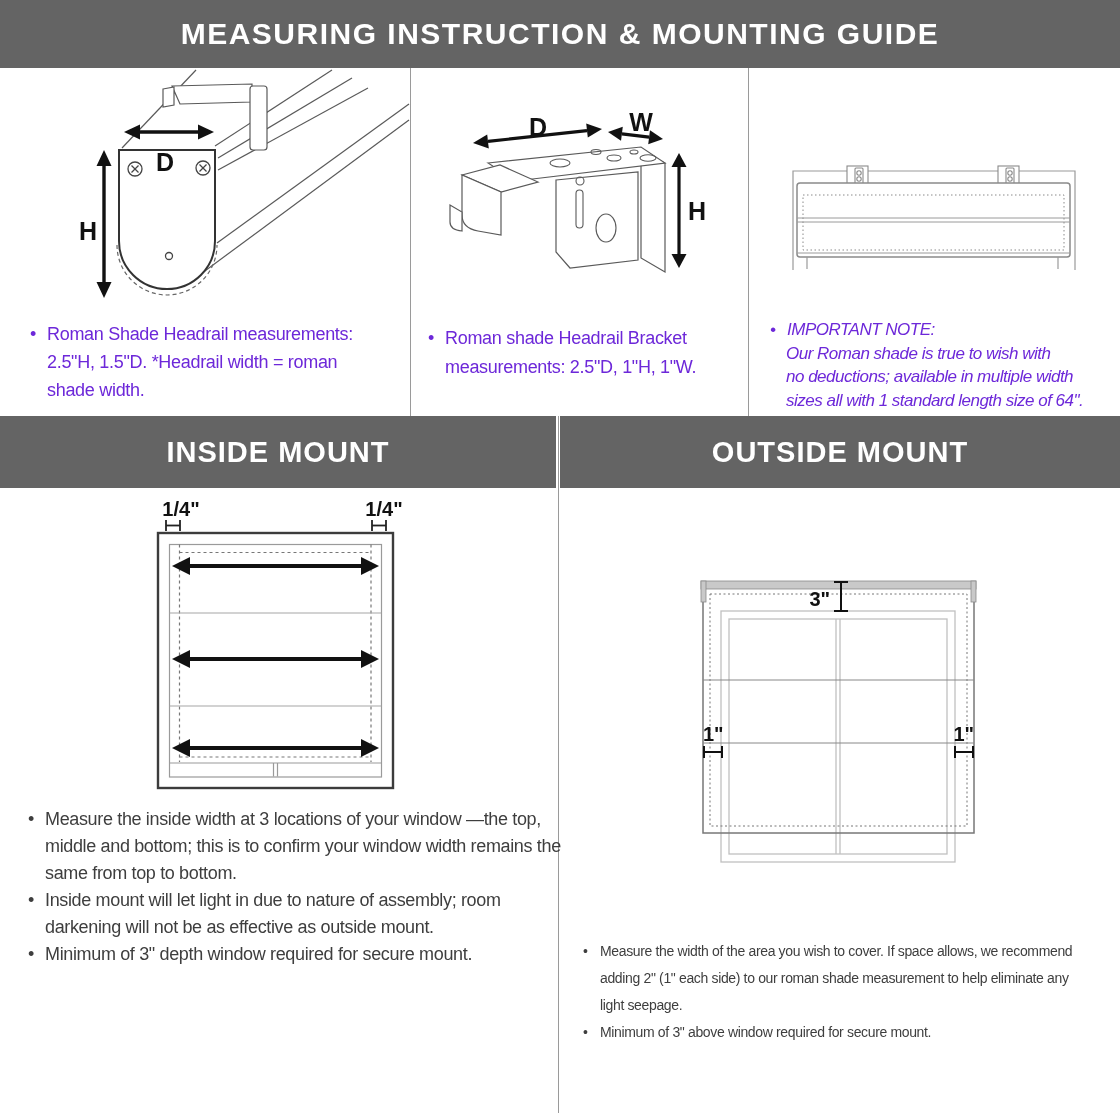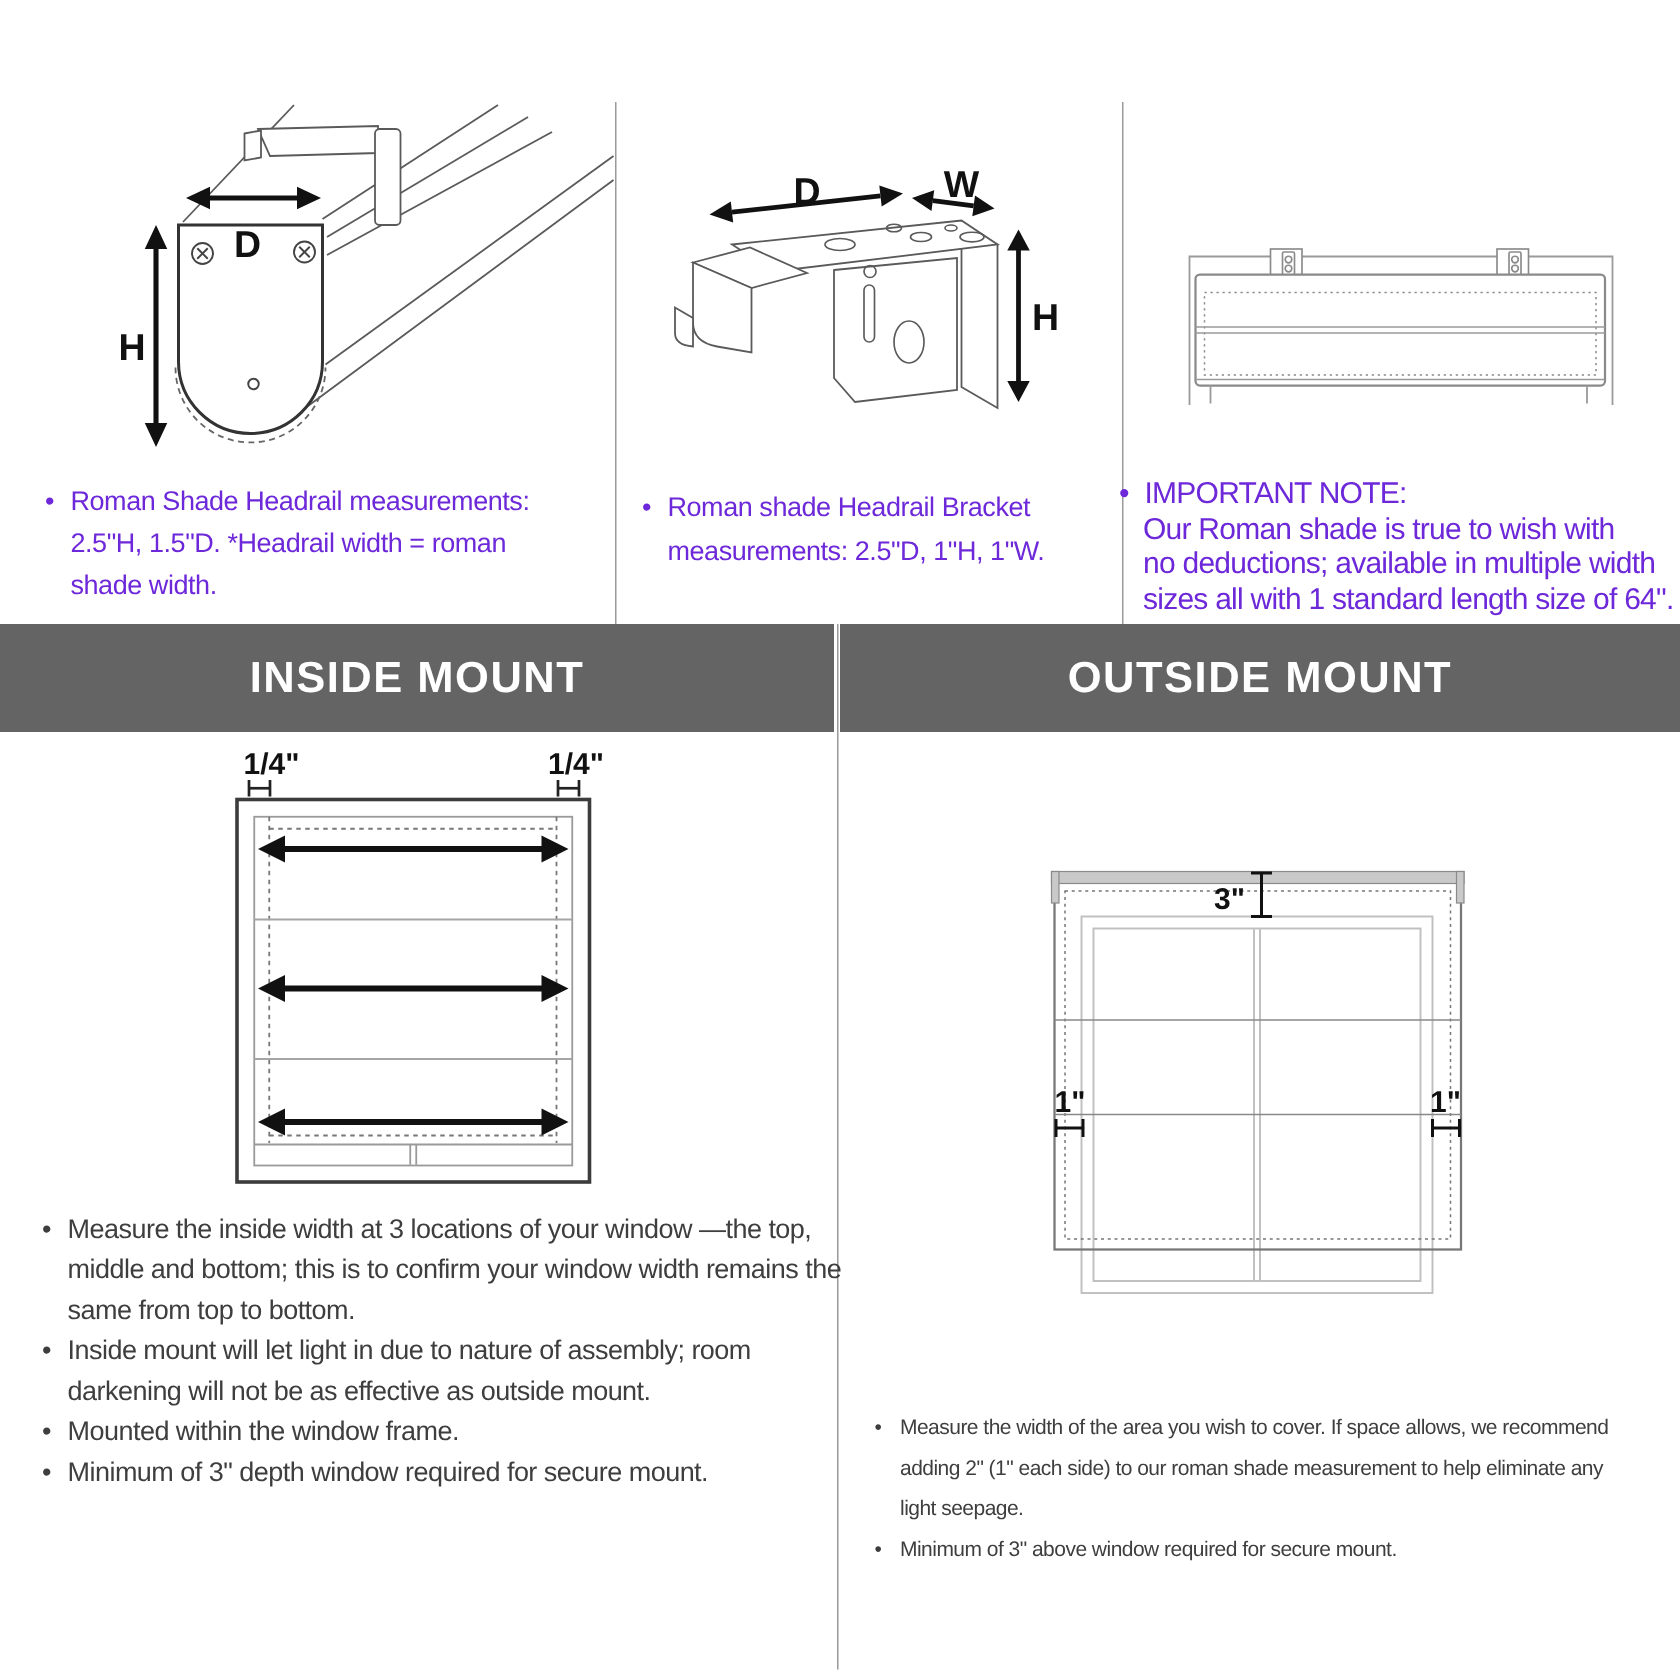--- a/index.html
+++ b/index.html
@@ -16,40 +16,41 @@
   .inside-bar { left:0; top:416px; width:556px; height:72px; font-size:29px; letter-spacing:1px; }
   .outside-bar { left:560px; top:416px; width:560px; height:72px; font-size:29px; letter-spacing:1px;text-align:center; }
   .vdiv { position:absolute; width:1px; background:#9a9a9a; }
   .vdiv-1 { left:410px; top:68px; height:348px; }
   .vdiv-2 { left:748px; top:68px; height:348px; }
   .vdiv-3 { left:558px; top:416px; height:697px; }
   .draw { position:absolute; }
   .caption { position:absolute; color:#6d28d9; }
   .cap-left { left:30px; top:320px; width:336px; font-size:18px; line-height:28px; letter-spacing:-0.3px; }
   .cap-mid  { left:428px; top:324px; width:312px; font-size:18px; line-height:29px; letter-spacing:-0.3px; }
-  .note     { left:746px; top:318px; width:350px; font-size:20px; line-height:23.5px; letter-spacing:-0.5px; }
+  .note     { left:770px; top:318px; width:350px; font-size:17px; line-height:23.5px; letter-spacing:-0.5px;font-style:italic; }
   .note .nline { padding-left:16px; white-space:nowrap; }
   .hang { position:relative; padding-left:17px; }
   .hang::before { content:"\2022"; position:absolute; left:0; top:0; }
   .bullets { position:absolute; color:#3e3e3e; }
   .b-in  { left:28px;  top:806px; width:540px; font-size:18px; line-height:27px; letter-spacing:-0.35px; }
   .b-out { left:583px; top:938px; width:497px; font-size:14px; line-height:27px; letter-spacing:-0.35px; }
   svg text { font-family:"Liberation Sans", sans-serif; font-weight:bold; fill:#111; }
   .dim-label { font-size:25px; }
   .gap-label { font-size:20px; }
 </style>
 </head>
 <body>
 
 <div class="page">
 
   <div class="vdiv vdiv-3"></div>
   <div class="vdiv vdiv-1"></div>
   <div class="vdiv vdiv-2"></div>
 
+  <div class="bar title-bar">MEASURING INSTRUCTION &amp; MOUNTING GUIDE</div>
 
   <svg class="draw" style="left:75px; top:68px;" width="340" height="245" viewBox="75 68 340 245">
     <g stroke="#5a5a5a" stroke-width="1.2" fill="none">
       <line x1="122" y1="148" x2="196" y2="70"></line>
       <line x1="215" y1="146" x2="332" y2="70"></line>
       <line x1="218" y1="158" x2="352" y2="78"></line>
       <line x1="218" y1="170" x2="368" y2="88"></line>
       <line x1="217" y1="243" x2="409" y2="104"></line>
       <line x1="190" y1="282" x2="409" y2="120"></line>
     </g>
@@ -201,21 +202,20 @@
       <polygon points="172,748 190,739 190,757"></polygon>
       <polygon points="379,748 361,739 361,757"></polygon>
     </g>
     <text class="gap-label" x="181" y="516" text-anchor="middle">1/4"</text>
     <text class="gap-label" x="384" y="516" text-anchor="middle">1/4"</text>
   </svg>
 
   <div class="bullets b-in">
     <div class="hang">Measure the inside width at 3 locations of your window —the top, middle and bottom; this is to confirm your window width remains the same from top to bottom.</div>
     <div class="hang">Inside mount will let light in due to nature of assembly; room darkening will not be as effective as outside mount.</div>
-    <div class="hang">Mounted within the window frame.</div>
     <div class="hang">Minimum of 3" depth window required for secure mount.</div>
   </div>
 
   <svg class="draw" style="left:690px; top:572px;" width="300" height="302" viewBox="690 572 300 302">
     <rect x="703" y="583" width="271" height="250" fill="#ffffff" stroke="none"></rect>
     <g stroke="#c0c0c0" stroke-width="1.3" fill="none">
       <rect x="721" y="611" width="234" height="251"></rect>
       <rect x="729" y="619" width="218" height="235"></rect>
       <line x1="836" y1="619" x2="836" y2="854"></line>
       <line x1="840" y1="619" x2="840" y2="854"></line>

